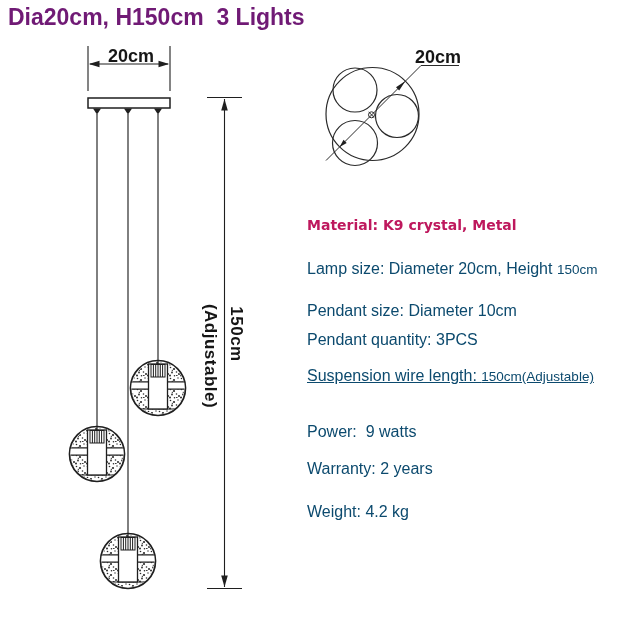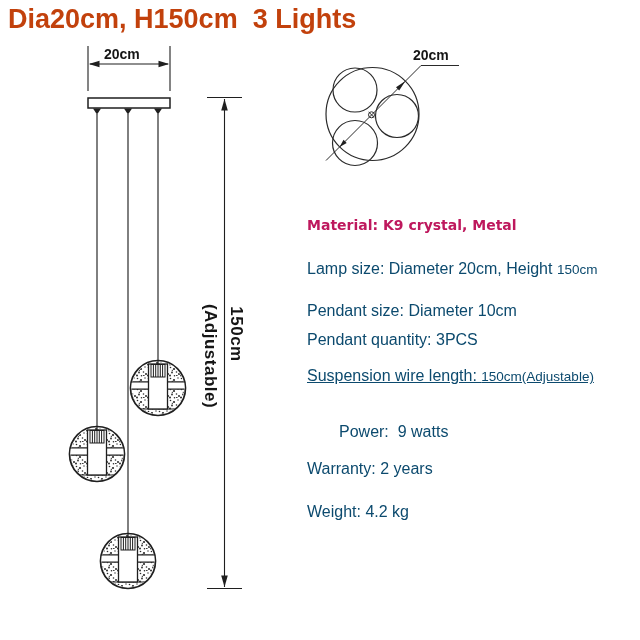--- a/index.html
+++ b/index.html
@@ -2,25 +2,25 @@
 <html><head>
 <meta charset="utf-8">
 <style>
   html,body{margin:0;padding:0;}
   body{
     width:640px;height:640px;background:#ffffff;position:relative;
     font-family:"Liberation Sans",sans-serif;color:#1b1b1b;overflow:hidden;
   }
   .abs{position:absolute;}
   .title{
-    left:8px;top:4px;font-size:27px;font-weight:bold;color:#c2410c;
+    left:8px;top:4px;font-size:23px;font-weight:bold;color:#701a75;
     white-space:pre;letter-spacing:0px;
   }
   .dim-label{
-    font-size:14px;font-weight:bold;color:#161616;white-space:pre;text-align:left;
+    font-size:18px;font-weight:bold;color:#161616;white-space:pre;text-align:right;
   }
   .rot-label{
     font-size:17px;font-weight:bold;color:#161616;white-space:pre;text-align:center;
     letter-spacing:0.5px;transform:rotate(90deg);transform-origin:center;height:18px;line-height:18px;
   }
   .spec-row{
     position:absolute;left:307px;font-size:16px;color:#0c4a6e;white-space:pre;line-height:19px;
   }
   .spec-row .small{font-size:13.5px;}
   .spec-row.alt-font{font-family:"DejaVu Sans",sans-serif;font-weight:600;font-size:14px;color:#be185d;}
@@ -129,16 +129,16 @@
 <div class="abs rot-label" style="left:150px;top:347px;width:120px;">(Adjustable)</div>
 
 <div class="abs dim-label" style="left:413px;top:47px;width:48px;">20cm</div>
 
 <div>
   <div class="spec-row alt-font" style="top:216px;"><span>Material: K9 crystal, Metal</span><span class="small"></span></div>
   <div class="spec-row" style="top:259px;"><span>Lamp size: Diameter 20cm, Height </span><span class="small">150cm</span></div>
   <div class="spec-row" style="top:301px;"><span>Pendant size: Diameter 10cm</span><span class="small"></span></div>
   <div class="spec-row" style="top:330px;"><span>Pendant quantity: 3PCS</span><span class="small"></span></div>
   <div class="spec-row" style="top:366px;text-decoration:underline;"><span>Suspension wire length: </span><span class="small">150cm(Adjustable)</span></div>
-  <div class="spec-row" style="top:422px;margin-left:32px;"><span>Power:  9 watts</span><span class="small"></span></div>
+  <div class="spec-row" style="top:422px;"><span>Power:  9 watts</span><span class="small"></span></div>
   <div class="spec-row" style="top:459px;text-align:right;"><span>Warranty: 2 years</span><span class="small"></span></div>
   <div class="spec-row" style="top:502px;"><span>Weight: 4.2 kg</span><span class="small"></span></div>
 </div>
 
 </body></html>

